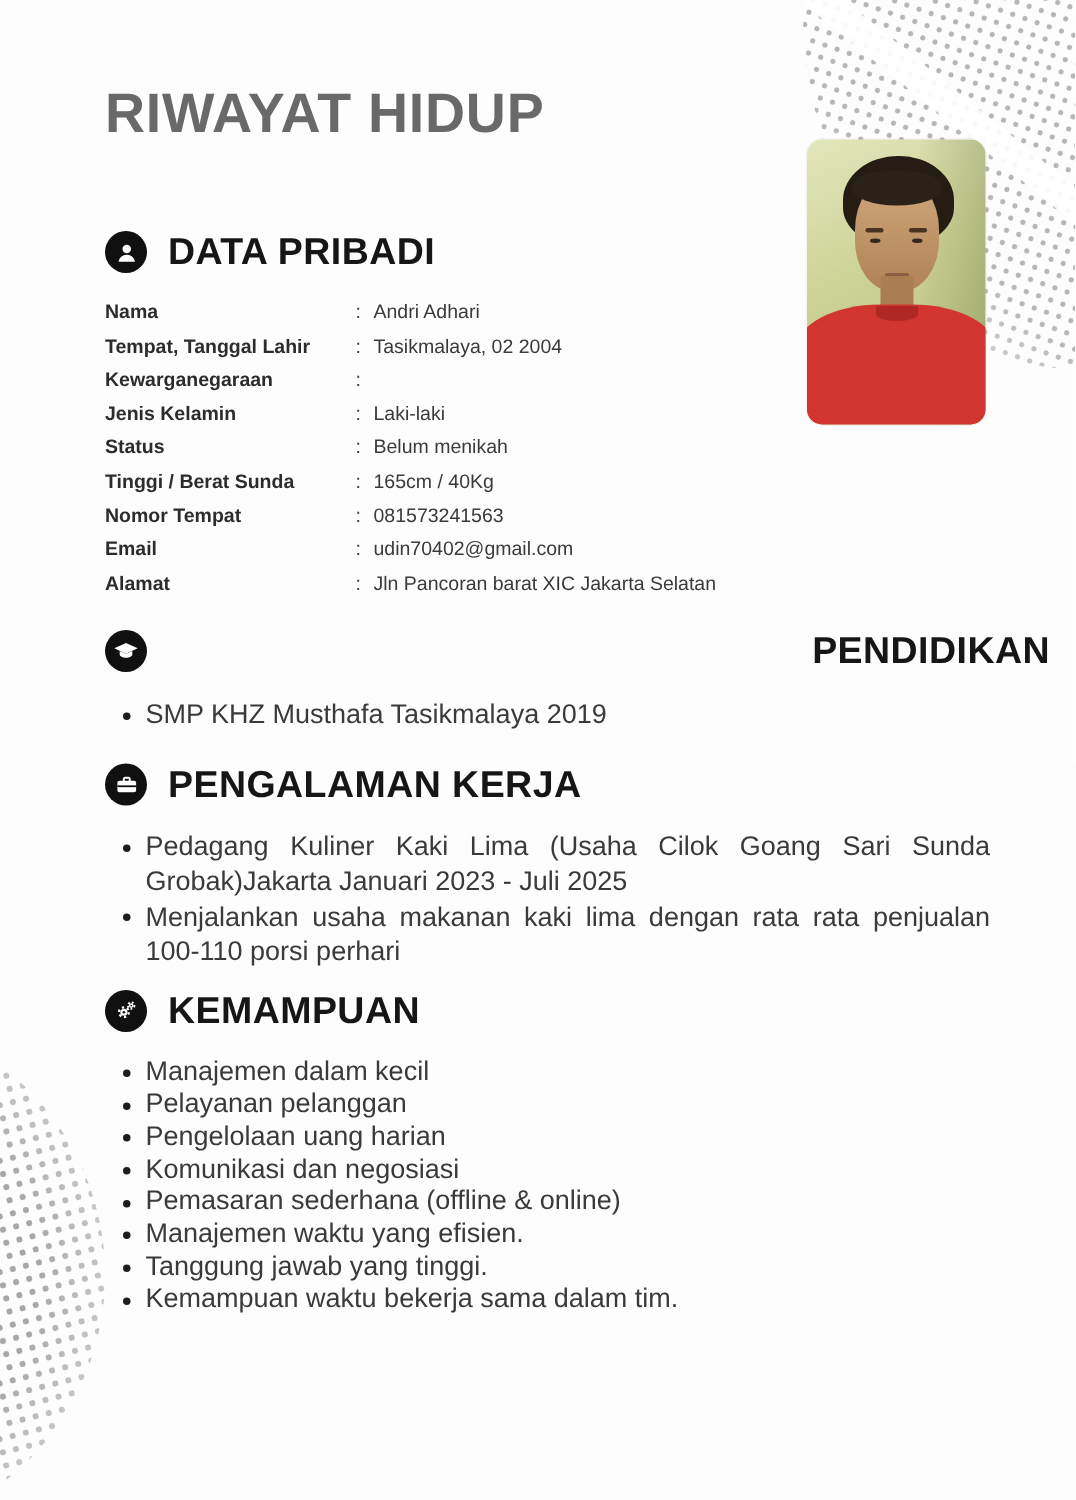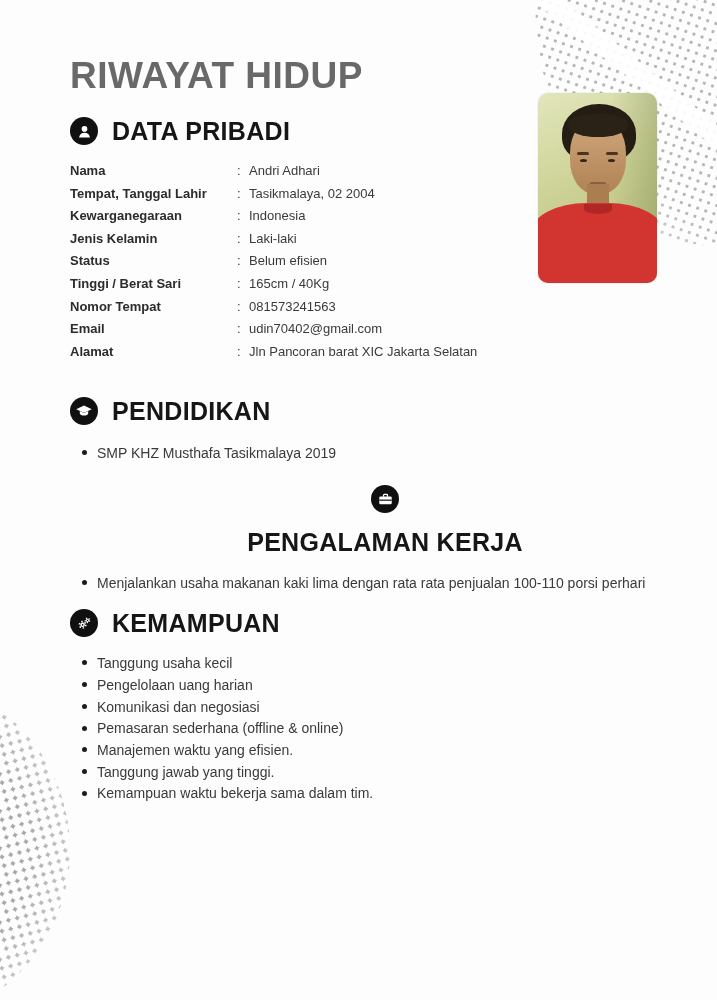--- a/index.html
+++ b/index.html
@@ -85,37 +85,37 @@
   h2 {
     display:flex; align-items:center; gap:14px;
     font-size:25px; line-height:30px; font-weight:700; color:#161616;
     letter-spacing:.3px;
   }
   .sicon {
     flex:0 0 auto; width:28px; height:28px; border-radius:50%;
     background:#101010; display:flex; align-items:center; justify-content:center;
   }
   .sicon svg { display:block; }
-  .h-personal { margin-top:18px; }
-  .h-education { margin-top:33px; }
-  .h-experience { margin-top:21px;flex-direction:column; }
+  .h-personal { margin-top:55px; }
+  .h-education { margin-top:19px;justify-content:space-between; }
+  .h-experience { margin-top:21px; }
   .h-skills { margin-top:13px; }
 
   .fields { margin-top:14px; }
   .frow {
     display:grid; grid-template-columns:167px 12px 1fr;
     font-size:13px; line-height:22.6px; color:#3a3a3a;
   }
   .flabel { font-weight:700; color:#2c2c2c; }
   .fcolon { color:#3a3a3a; }
 
   ul.blist { list-style:none; margin-top:16px; }
   ul.blist li {
     position:relative; padding-left:27px;
-    font-size:14px; color:#3a3a3a;
+    font-size:18px; color:#3a3a3a;
   }
   ul.blist li::before {
     content:""; position:absolute; left:12px; top:.52em;
     width:5px; height:5px; border-radius:50%; background:#1c1c1c;
   }
   ul.edu-list li { line-height:22px; }
   ul.exp-list { margin-top:15px; padding-right:40px; }
   ul.exp-list li { line-height:22.8px; text-align:justify; }
   ul.exp-list li + li { margin-top:1px; }
   ul.skill-list { margin-top:15px; }
@@ -175,37 +175,36 @@
 
           <div class="frow">
             <span class="flabel">Tempat, Tanggal Lahir</span>
             <span class="fcolon">:</span>
             <span class="fvalue">Tasikmalaya, 02 2004</span>
           </div>
 
           <div class="frow">
             <span class="flabel">Kewarganegaraan</span>
             <span class="fcolon">:</span>
-            <span class="fvalue">Indonesia</span>
           </div>
 
           <div class="frow">
             <span class="flabel">Jenis Kelamin</span>
             <span class="fcolon">:</span>
             <span class="fvalue">Laki-laki</span>
           </div>
 
           <div class="frow">
             <span class="flabel">Status</span>
             <span class="fcolon">:</span>
-            <span class="fvalue">Belum efisien</span>
-          </div>
-
-          <div class="frow">
-            <span class="flabel">Tinggi / Berat Sari</span>
+            <span class="fvalue">Belum menikah</span>
+          </div>
+
+          <div class="frow">
+            <span class="flabel">Tinggi / Berat Sunda</span>
             <span class="fcolon">:</span>
             <span class="fvalue">165cm / 40Kg</span>
           </div>
 
           <div class="frow">
             <span class="flabel">Nomor Tempat</span>
             <span class="fcolon">:</span>
             <span class="fvalue">081573241563</span>
           </div>
 
@@ -245,20 +244,21 @@
           <svg width="17" height="17" viewBox="0 0 24 24">
             <path d="M9.2 8V6.1c0-.7.5-1.2 1.2-1.2h3.2c.7 0 1.2.5 1.2 1.2V8" fill="none" stroke="#fff" stroke-width="1.8"></path>
             <rect x="3.2" y="7.8" width="17.6" height="10.8" rx="1.8" fill="#fff"></rect>
             <rect x="3.2" y="12.1" width="17.6" height="1.7" fill="#101010"></rect>
           </svg>
         </span>
         <span>PENGALAMAN KERJA</span>
       </h2>
       <ul class="blist exp-list">
 
+          <li>Pedagang Kuliner Kaki Lima (Usaha Cilok Goang Sari Sunda Grobak)Jakarta Januari 2023 - Juli 2025</li>
 
           <li>Menjalankan usaha makanan kaki lima dengan rata rata penjualan 100-110 porsi perhari</li>
         </ul>
     </section>
 
     <section>
       <h2 class="h-skills">
         <span class="sicon">
           <svg width="17" height="17" viewBox="0 0 24 24">
             <circle cx="9.3" cy="13.8" r="3.3" fill="#fff"></circle>
@@ -266,22 +266,23 @@
             <circle cx="9.3" cy="13.8" r="1.2" fill="#101010"></circle>
             <circle cx="16.2" cy="7.6" r="2.2" fill="#fff"></circle>
             <circle cx="16.2" cy="7.6" r="3.1" fill="none" stroke="#fff" stroke-width="1.7" stroke-dasharray="1.7 2"></circle>
             <circle cx="16.2" cy="7.6" r="0.85" fill="#101010"></circle>
           </svg>
         </span>
         <span>KEMAMPUAN</span>
       </h2>
       <ul class="blist skill-list">
 
-          <li>Tanggung usaha kecil</li>
-
+          <li>Manajemen dalam kecil</li>
+
+          <li>Pelayanan pelanggan</li>
 
           <li>Pengelolaan uang harian</li>
 
           <li>Komunikasi dan negosiasi</li>
 
           <li>Pemasaran sederhana (offline &amp; online)</li>
 
           <li>Manajemen waktu yang efisien.</li>
 
           <li>Tanggung jawab yang tinggi.</li>

